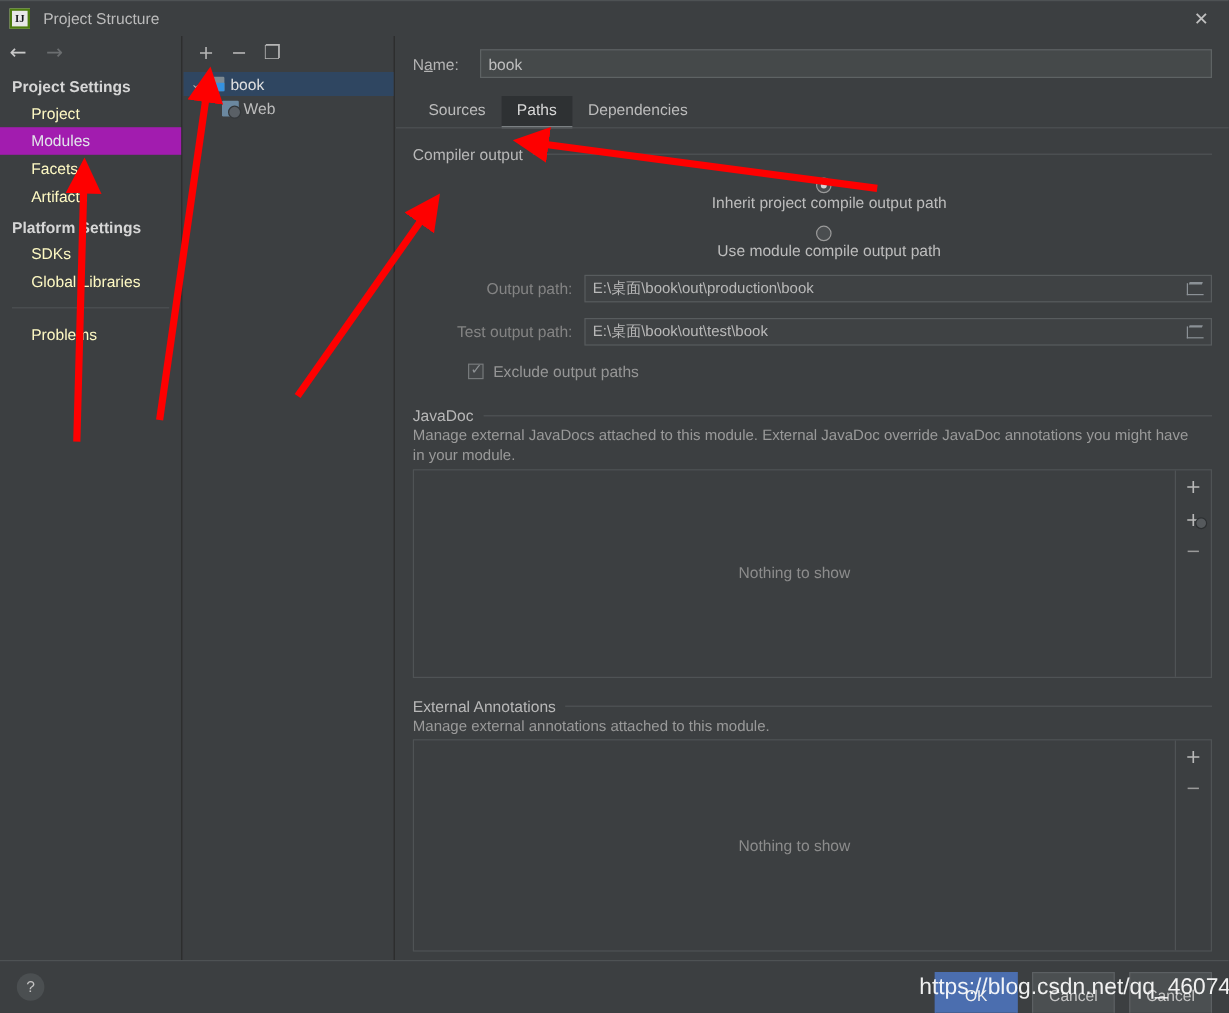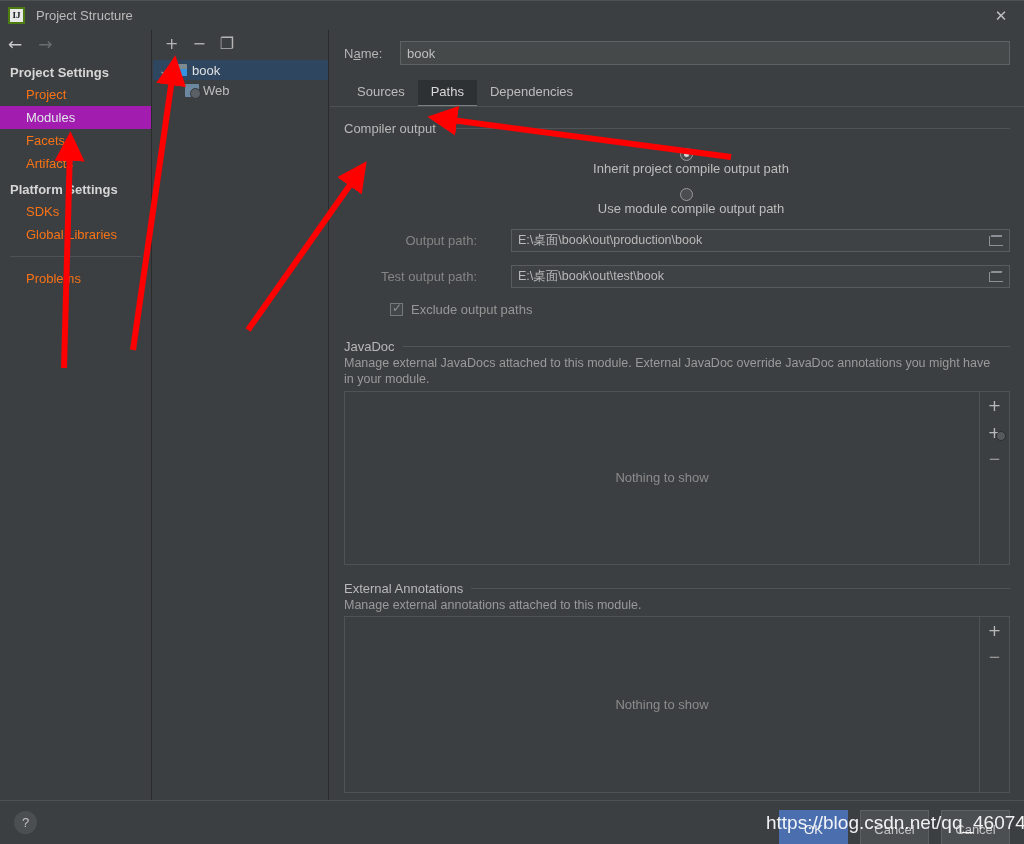--- a/index.html
+++ b/index.html
@@ -45,21 +45,21 @@
   }
   .nav-bar { height: 28px; display: flex; align-items: center; padding-left: 8px; gap: 16px; }
   .nav-arrow { font-size: 17px; color: #c9c9c9; cursor: pointer; line-height: 1;
                font-family: "DejaVu Sans", sans-serif; }
   .nav-arrow.dim { color: #6b6e70; }
   .side-group {
     font-size: 13px; font-weight: bold; color: #d6d6d6;
     padding: 3px 0 3px 10px; margin-top: 4px;
   }
   .side-item {
-    font-size: 13px; color: #f97316;
+    font-size: 13px; color: #fef9c3;
     padding: 3px 0 3px 26px; height: 23px; line-height: 17px; cursor: pointer;
   }
   .side-item.sel { background: #a21caf; color: #e2e6eb; }
   .side-sep { height: 1px; background: #4e5254; margin: 10px 10px 10px 10px; }
 
   
   .tree-panel {
     position: absolute; left: 153px; top: 30px; width: 176px; height: 770px;
     background: #3c3f41; border-right: 1px solid #2b2b2b;
   }
@@ -120,21 +120,21 @@
   .radio {
     width: 13px; height: 13px; border-radius: 50%; border: 1px solid #9a9a9a;
     background: #4a4d4f; margin-right: 9px; position: relative; flex: none;
   }
   .radio.on::after {
     content: ""; position: absolute; left: 3px; top: 3px;
     width: 5px; height: 5px; border-radius: 50%; background: #d4d4d4;
   }
   .radio-row span { font-size: 13px; color: #bdbdbd; }
 
-  .path-row { display: flex; align-items: center; margin-top: 13px; padding-left: 28px; gap: 24px; }
+  .path-row { display: flex; align-items: center; margin-top: 13px; padding-left: 28px; }
   .path-label { font-size: 13px; color: #848484; width: 115px; text-align: right; padding-right: 10px; }
   .path-field {
     flex: 1; height: 23px; background: #3f4244; border: 1px solid #585c5e;
     display: flex; align-items: center; padding: 0 6px; color: #b9b9b9; font-size: 12.5px;
   }
   .path-field .val { flex: 1; }
   .folder-btn { width: 14px; height: 11px; position: relative; cursor: pointer; }
   .folder-btn::before {
     content: ""; position: absolute; left: 0; top: 1px; width: 13px; height: 9px;
     border: 1px solid #8b9196; border-top: none; border-right: none;

